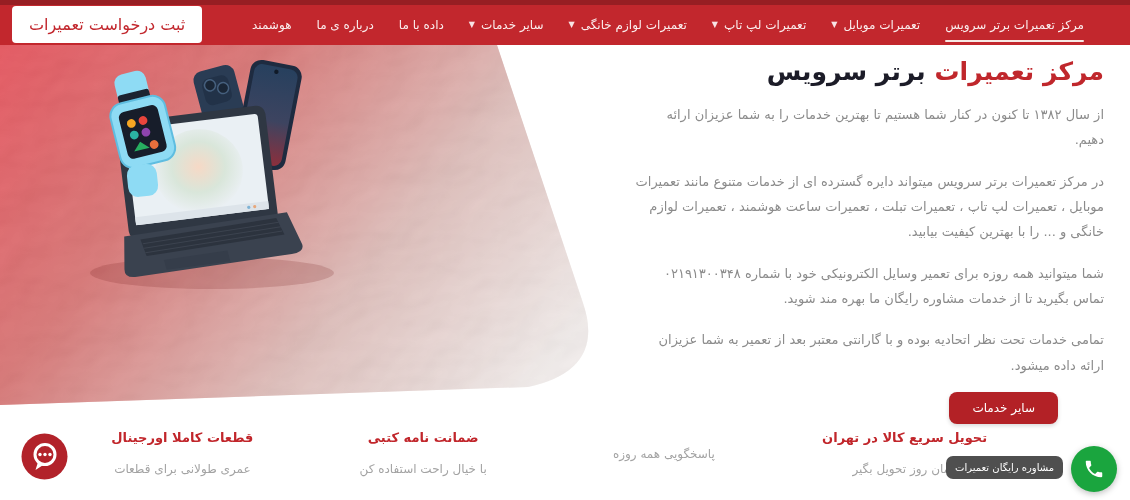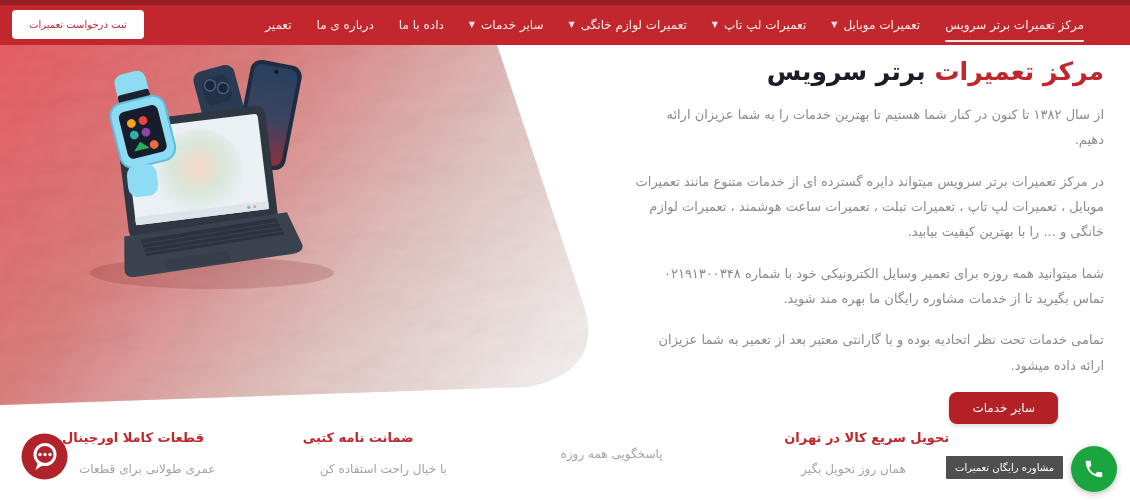--- a/index.html
+++ b/index.html
@@ -27,21 +27,21 @@
     color:#fbeeee;font-size:12px;white-space:nowrap;cursor:pointer;
     position:relative;padding:6px 0;display:flex;align-items:center;
   }
   .nav-item .caret{font-size:8px;margin-right:6px;opacity:.95;}
   .nav-item.active::after{
     content:"";position:absolute;right:0;left:0;bottom:-4px;height:2px;
     background:#f6e9e5;border-radius:2px;
   }
   .cta-btn{
     margin-right:auto;background:#fff;color:var(--accent);border:none;
-    font-family:inherit;font-size:10px;padding:9px 17px;border-radius:4px;
+    font-family:inherit;font-size:16px;padding:9px 17px;border-radius:4px;
     cursor:pointer;white-space:nowrap;
   }
   
   .hero{position:absolute;top:45px;left:0;right:0;height:372px;background:#fff;}
   .hero-art{position:absolute;top:0;left:0;width:610px;height:372px;}
   .hero-content{position:absolute;top:12px;right:26px;width:470px;text-align:right;}
   .hero-title{
     font-size:25px;font-weight:bold;margin:0 0 12px 0;letter-spacing:0;
   }
   .hero-title .t-red{color:var(--heading-red);}
@@ -52,33 +52,33 @@
   .btn-row{margin-top:14px;}
   .other-services-btn{
     background:var(--accent-dark);color:#fff;border:none;font-family:inherit;
     font-size:12px;padding:9px 23px;border-radius:8px;cursor:pointer;
     margin-right:46px;box-shadow:0 2px 4px rgba(0,0,0,.15);
   }
   
   .features{
     position:absolute;top:430px;right:105px;left:62px;display:flex;
   }
-  .feature{flex:1;text-align:left;}
+  .feature{flex:1;text-align:center;}
   .feature-title{color:#c1262b;font-weight:bold;font-size:13px;margin:0 0 9px 0;}
   .feature-sub{color:var(--subtitle-gray);font-size:12px;margin:17px;}
   
   .chat-widget{position:absolute;left:21px;top:433px;width:47px;height:47px;cursor:pointer;}
   .call-widget{
     position:absolute;right:13px;top:446px;width:46px;height:46px;border-radius:50%;
     background:var(--green);display:flex;align-items:center;justify-content:center;
     cursor:pointer;box-shadow:0 2px 6px rgba(0,0,0,.25);
   }
   .call-tooltip{
     position:absolute;right:67px;top:456px;background:var(--tooltip-bg);color:#fff;
-    font-size:10px;padding:6px 9px;border-radius:1px;white-space:nowrap;
+    font-size:10px;padding:6px 9px;border-radius:7px;white-space:nowrap;
   }
 </style>
 </head>
 <body>
 
 <header class="navbar">
   <nav class="nav-list">
     <div class="nav-item active">
       <span>مرکز تعمیرات برتر سرویس</span>
     </div>
@@ -98,21 +98,21 @@
       <span>سایر خدمات</span>
       <span class="caret">▼</span>
     </div>
     <div class="nav-item">
       <span>داده با ما</span>
     </div>
     <div class="nav-item">
       <span>درباره ی ما</span>
     </div>
     <div class="nav-item">
-      <span>تعمیر</span>
+      <span>هوشمند</span>
     </div>
   </nav>
   <button class="cta-btn">ثبت درخواست تعمیرات</button>
 </header>
 
 <section class="hero">
 
   <svg class="hero-art" viewBox="0 0 610 372">
     <defs>
       <linearGradient id="paperGrad" x1="0" y1="0.25" x2="1" y2="0.8">

